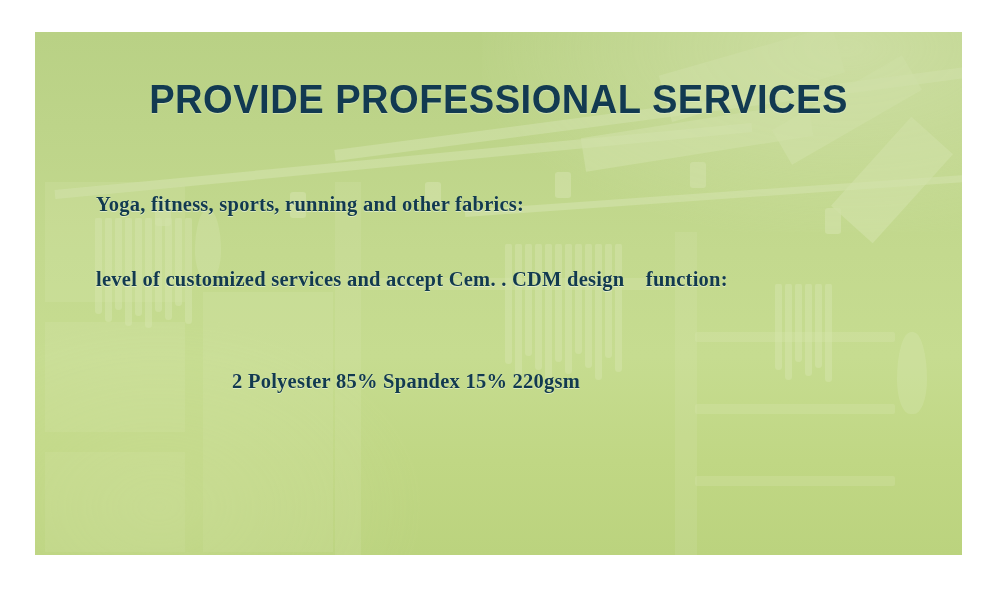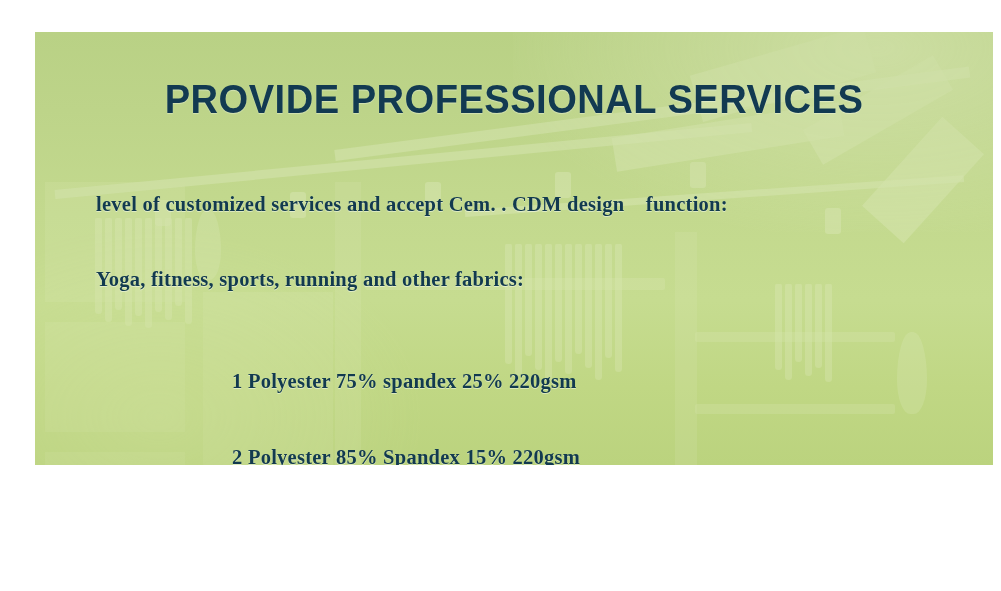--- a/index.html
+++ b/index.html
@@ -21,30 +21,29 @@
     background: #ffffff;
     overflow: hidden;
   }
 
   
   #panel {
     position: absolute;
     left: 35px;
     top: 32px;
     width: 927px;
-    height: 433px;
+    height: 523px;
     overflow: hidden;
     background: linear-gradient(to bottom,
                 #b9d185 0%,
                 #bdd489 18%,
                 #c3d98e 42%,
                 #c6dc90 62%,
                 #c0d784 82%,
                 #bbd37e 100%);
-    padding-left: 31px;
   }
 
   
   .photo {
     position: absolute;
     inset: 0;
     opacity: 0.42;
   }
   
   .ceiling-wash {
@@ -259,24 +258,23 @@
       </div>
 
       <div class="glow-bl"></div>
     </div>
 
     <div id="content">
 
       <div class="title">PROVIDE PROFESSIONAL SERVICES</div>
 
       <div class="body-block">
+        <span class="intro-line">Yoga, fitness, sports, running and other fabrics:</span>
         <span class="intro-line">level of customized services and accept Cem. . CDM design    function:</span>
-        <span class="intro-line">Yoga, fitness, sports, running and other fabrics:</span>
-
-        <span class="fabric-line">1 Polyester 75% spandex 25% 220gsm</span>
+
         <span class="fabric-line">2 Polyester 85% Spandex 15% 220gsm</span>
         
         
 
         
         
         
         
         
         

